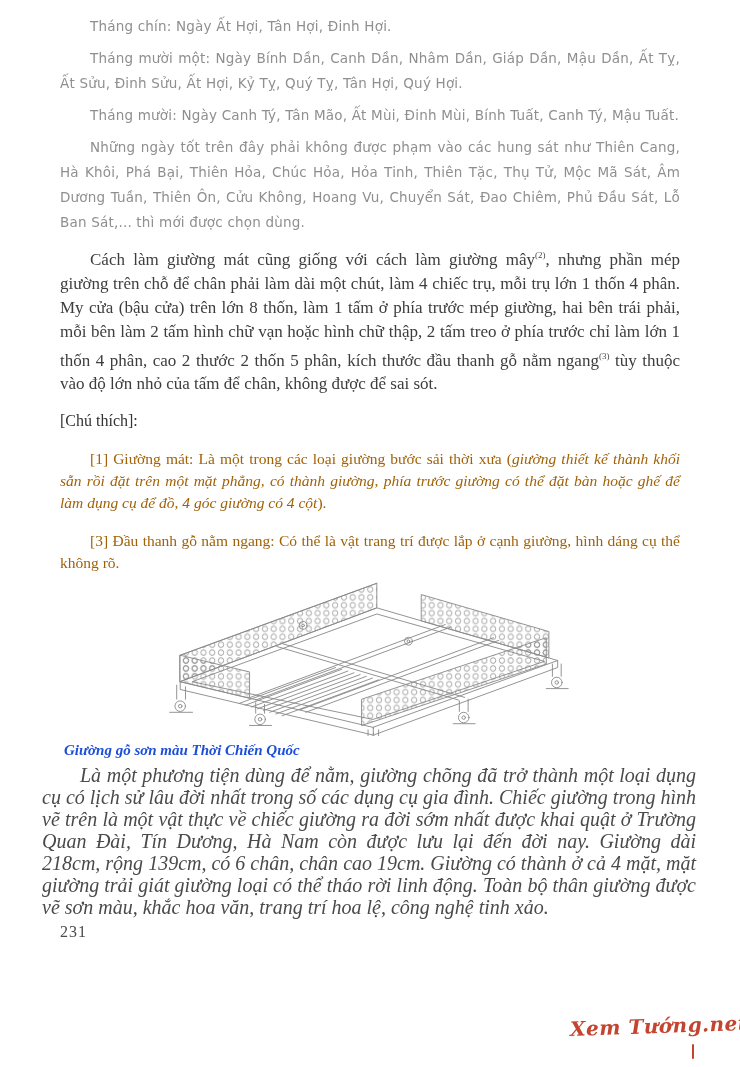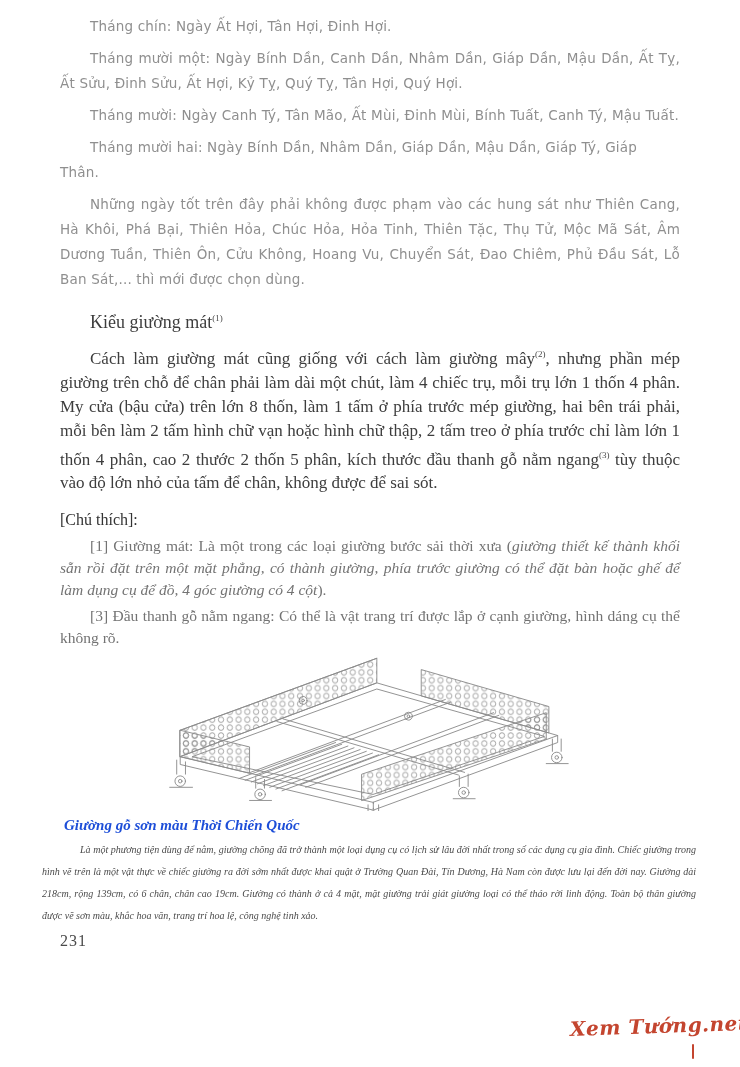--- a/index.html
+++ b/index.html
@@ -31,34 +31,34 @@
   .section-heading sup,.body-p sup{font-size:9px;color:#4a4a4a;}
   .body-p{
     font-size:17px;line-height:24px;color:#3d3d3d;
     text-align:justify;text-indent:30px;margin:8px 0 8px 0;
   }
   .notes-label{
     font-weight:normal;font-size:16px;line-height:22px;color:#333;
     margin:14px 0 0 0;
   }
   .note{
-    font-size:15.5px;line-height:22px;color:#737373;
-    text-align:justify;text-indent:30px;margin:4px 0 0 0;
+    font-size:15.5px;line-height:22px;color:#a16207;
+    text-align:justify;text-indent:30px;margin:16px 0 0 0;
   }
   .note em{font-style:italic;}
   figure{margin:4px 0 0 0;padding:0;}
   .bed-svg{display:block;margin-left:66px;}
   figcaption{
     font-weight:bold;font-style:italic;
     font-size:15px;line-height:20px;color:#1d4ed8;
     margin:4px 0 0 4px;
   }
   .desc{
     font-style:italic;
-    font-size:10px;line-height:22px;color:#4a4a4a;
+    font-size:20px;line-height:22px;color:#4a4a4a;
     text-align:justify;text-indent:38px;
     margin:4px -16px 0 -18px;
   }
   .page-num{
     text-align:left;font-size:16px;line-height:20px;color:#4a4a4a;
     letter-spacing:1px;margin-top:4px;
   }
   
   .logo{
     position:absolute;right:6px;top:1008px;
@@ -79,26 +79,24 @@
 </style>
 </head>
 <body>
 
 <div class="page">
 
   <section>
     <p class="hand">Tháng chín: Ngày Ất Hợi, Tân Hợi, Đinh Hợi.</p>
     <p class="hand wide">Tháng mười một: Ngày Bính Dần, Canh Dần, Nhâm Dần, Giáp Dần, Mậu Dần, Ất Tỵ, Ất Sửu, Đinh Sửu, Ất Hợi, Kỷ Tỵ, Quý Tỵ, Tân Hợi, Quý Hợi.</p>
     <p class="hand">Tháng mười: Ngày Canh Tý, Tân Mão, Ất Mùi, Đinh Mùi, Bính Tuất, Canh Tý, Mậu Tuất.</p>
-    <p class="hand">Tháng mười hai: Ngày Bính Dần, Nhâm Dần, Giáp Dần, Mậu Dần, Giáp Tý, Giáp Thân.</p>
     <p class="hand wide">Những ngày tốt trên đây phải không được phạm vào các hung sát như Thiên Cang, Hà Khôi, Phá Bại, Thiên Hỏa, Chúc Hỏa, Hỏa Tinh, Thiên Tặc, Thụ Tử, Mộc Mã Sát, Âm Dương Tuần, Thiên Ôn, Cửu Không, Hoang Vu, Chuyển Sát, Đao Chiêm, Phủ Đầu Sát, Lỗ Ban Sát,... thì mới được chọn dùng.</p>
   </section>
 
   <section>
-    <h2 class="section-heading"><span>Kiểu giường mát</span><sup>(1)</sup></h2>
     <p class="body-p"><span>Cách làm giường mát cũng giống với cách làm giường mây</span><sup>(2)</sup><span>, nhưng phần mép giường trên chỗ để chân phải làm dài một chút, làm 4 chiếc trụ, mỗi trụ lớn 1 thốn 4 phân. My cửa (bậu cửa) trên lớn 8 thốn, làm 1 tấm ở phía trước mép giường, hai bên trái phải, mỗi bên làm 2 tấm hình chữ vạn hoặc hình chữ thập, 2 tấm treo ở phía trước chỉ làm lớn 1 thốn 4 phân, cao 2 thước 2 thốn 5 phân, kích thước đầu thanh gỗ nằm ngang</span><sup>(3)</sup><span> tùy thuộc vào độ lớn nhỏ của tấm để chân, không được để sai sót.</span></p>
   </section>
 
   <section>
     <p class="notes-label">[Chú thích]:</p>
     <p class="note"><span>[1] Giường mát: Là một trong các loại giường bước sải thời xưa (</span><em>giường thiết kế thành khối sẵn rồi đặt trên một mặt phẳng, có thành giường, phía trước giường có thể đặt bàn hoặc ghế để làm dụng cụ để đồ, 4 góc giường có 4 cột</em><span>).</span></p>
     <p class="note">[3] Đầu thanh gỗ nằm ngang: Có thể là vật trang trí được lắp ở cạnh giường, hình dáng cụ thể không rõ.</p>
   </section>
 
   <figure>

